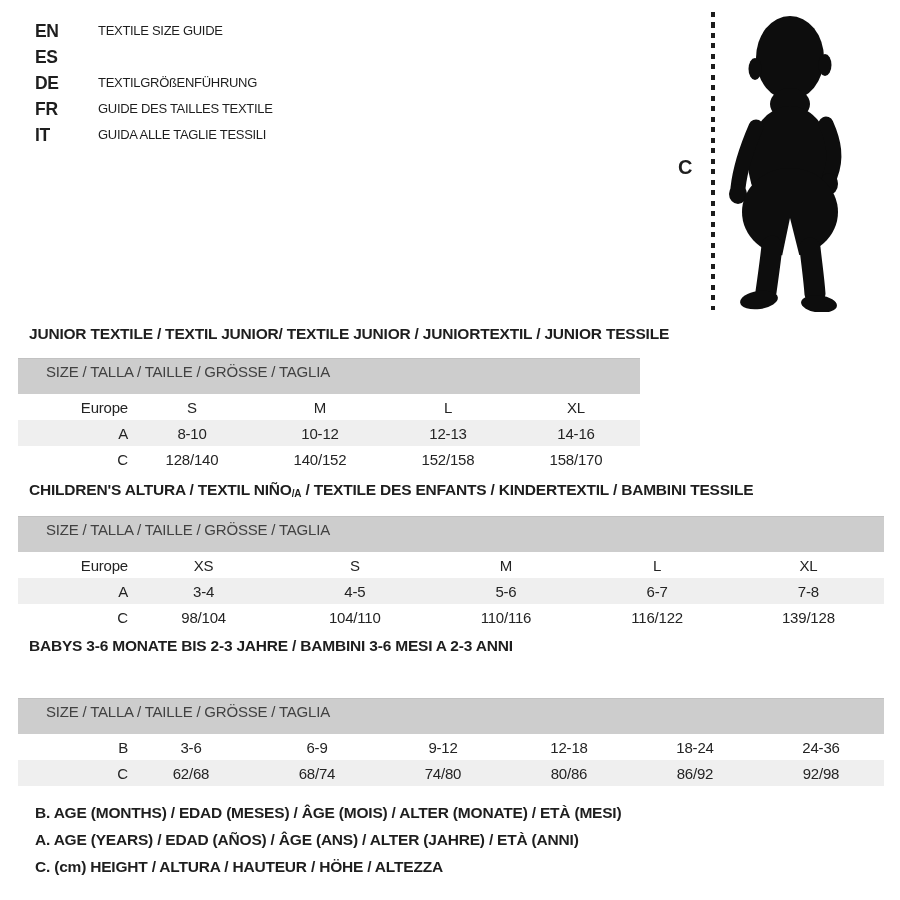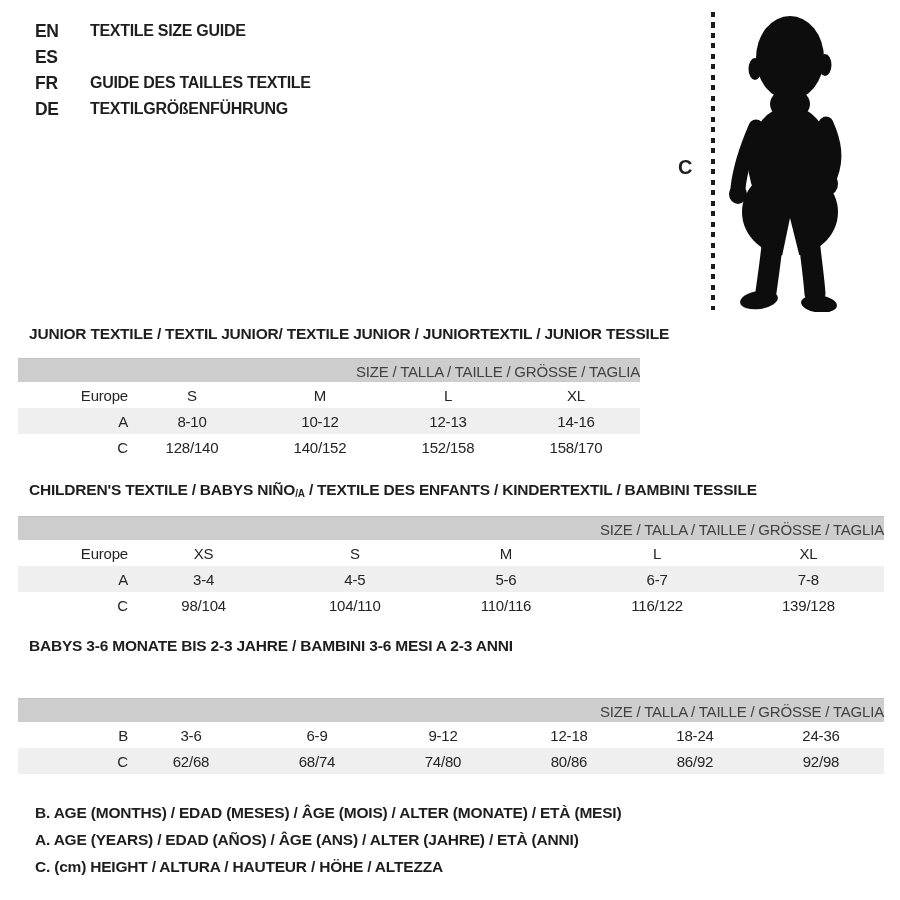--- a/index.html
+++ b/index.html
@@ -12,21 +12,21 @@
   html,body{margin:0;padding:0;}
   body{
     width:900px;height:900px;background:#ffffff;position:relative;
     font-family:"Liberation Sans", sans-serif;color:var(--text);
     overflow:hidden;
   }
   
   .lang-block{position:absolute;left:35px;top:18px;}
   .lang-row{display:flex;height:26px;line-height:26px;}
   .lang-code{width:55px;font-weight:bold;font-size:17.5px;letter-spacing:-0.3px;}
-  .lang-label{font-weight:bold;font-size:16px;letter-spacing:-0.3px;}
+  .lang-label{font-weight:normal;font-size:13px;letter-spacing:-0.3px;margin-left:8px;}
 
   
   .dash-line{
     position:absolute;left:711px;top:12px;width:3.5px;height:298px;
     background:repeating-linear-gradient(to bottom,#1c1c1c 0 5px,transparent 5px 10.5px);
   }
   .c-label{position:absolute;left:678px;top:156px;font-weight:bold;font-size:20px;}
   .baby-svg{position:absolute;left:726px;top:12px;}
   .baby-svg .solid{fill:var(--silhouette);}
   .baby-svg .limb{fill:none;stroke:var(--silhouette);stroke-width:15;stroke-linecap:round;}
@@ -39,24 +39,23 @@
   #children-title{top:481px;}
   #babies-title{top:634px;line-height:23px;white-space:normal;width:720px;}
   .section-title sub{font-size:10px;vertical-align:-2px;}
 
   
   .size-table{position:absolute;}
   #junior-table{left:18px;top:358px;width:622px;}
   #children-table{left:18px;top:516px;width:866px;}
   #babies-table{left:18px;top:698px;width:866px;}
   .size-header{
-    height:24px;line-height:26px;background:var(--header-bar);
-    padding-left:16px;font-size:15px;color:#414141;letter-spacing:-0.2px;
+    height:36px;line-height:26px;background:var(--header-bar);
+    padding-left:28px;font-size:15px;color:#414141;letter-spacing:-0.2px;
     border-top:1px solid #c2c2c2;
-    text-align:right;
   }
   table{width:100%;border-collapse:collapse;table-layout:fixed;font-size:15px;}
   td{height:26px;text-align:center;padding:0;color:#242424;letter-spacing:-0.2px;}
   td.rowlabel{width:110px;text-align:right;padding-left:16px;}
   tbody tr:nth-child(even){background:var(--row-shaded);}
 
   
   .legend{position:absolute;left:35px;top:799px;}
   .legend-line{height:27px;line-height:27px;font-weight:bold;font-size:15.5px;letter-spacing:-0.2px;}
 </style>
@@ -65,26 +64,30 @@
 
 <div class="lang-block">
   <div class="lang-row">
     <span class="lang-code">EN</span>
     <span class="lang-label">TEXTILE SIZE GUIDE</span>
   </div>
   <div class="lang-row">
     <span class="lang-code">ES</span>
   </div>
   <div class="lang-row">
+    <span class="lang-code">DE</span>
+    <span class="lang-label">TEXTILGRÖßENFÜHRUNG</span>
+  </div>
+  <div class="lang-row">
     <span class="lang-code">FR</span>
     <span class="lang-label">GUIDE DES TAILLES TEXTILE</span>
   </div>
   <div class="lang-row">
-    <span class="lang-code">DE</span>
-    <span class="lang-label">TEXTILGRÖßENFÜHRUNG</span>
+    <span class="lang-code">IT</span>
+    <span class="lang-label">GUIDA ALLE TAGLIE TESSILI</span>
   </div>
 </div>
 
 <div class="dash-line"></div>
 <div class="c-label">C</div>
 <svg class="baby-svg" width="130" height="300" viewBox="0 0 130 300" aria-hidden="true">
   <ellipse class="solid" cx="64" cy="46" rx="34" ry="42"></ellipse>
   <ellipse class="solid" cx="29" cy="57" rx="6.5" ry="11"></ellipse>
   <ellipse class="solid" cx="99" cy="53" rx="6.5" ry="11"></ellipse>
   <ellipse class="solid" cx="64" cy="92" rx="20" ry="16"></ellipse>
@@ -125,21 +128,21 @@
           <td>128/140</td>
           <td>140/152</td>
           <td>152/158</td>
           <td>158/170</td>
         </tr>
       </tbody>
   </table>
 </div>
 
 <div class="section-title" id="children-title">
-  <span>CHILDREN'S TEXTILE / BABYS NIÑO</span><sub>/A</sub><span> / TEXTILE DES ENFANTS / KINDERTEXTIL / BAMBINI TESSILE</span>
+  <span>CHILDREN'S ALTURA / TEXTIL NIÑO</span><sub>/A</sub><span> / TEXTILE DES ENFANTS / KINDERTEXTIL / BAMBINI TESSILE</span>
 </div>
 <div class="size-table" id="children-table">
   <div class="size-header">SIZE / TALLA / TAILLE / GRÖSSE / TAGLIA</div>
   <table>
     <tbody>
         <tr>
           <td class="rowlabel">Europe</td>
           <td>XS</td>
           <td>S</td>
           <td>M</td>

